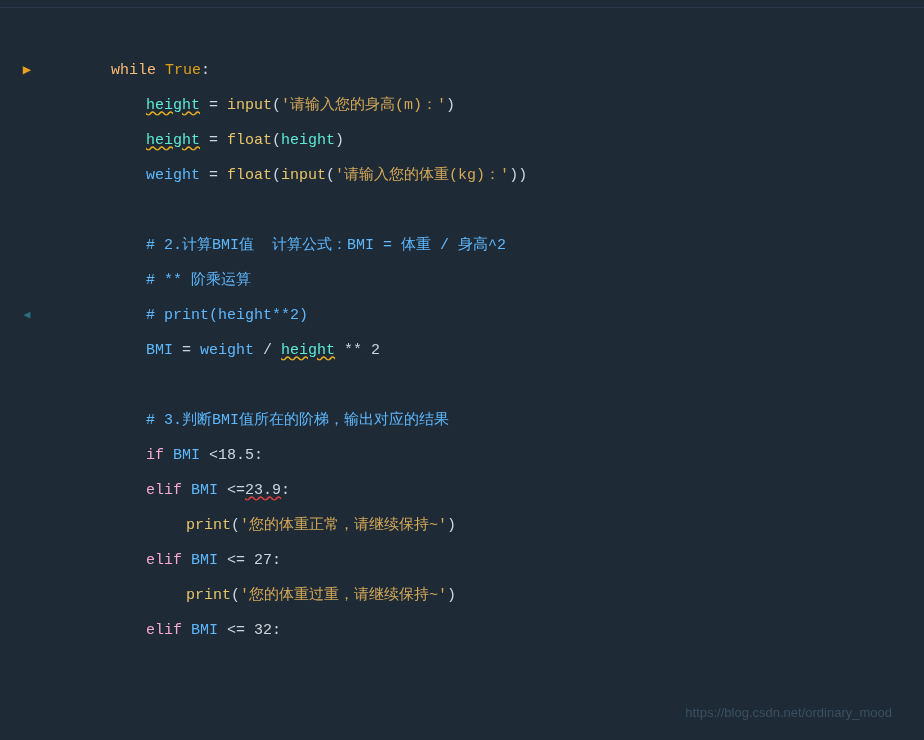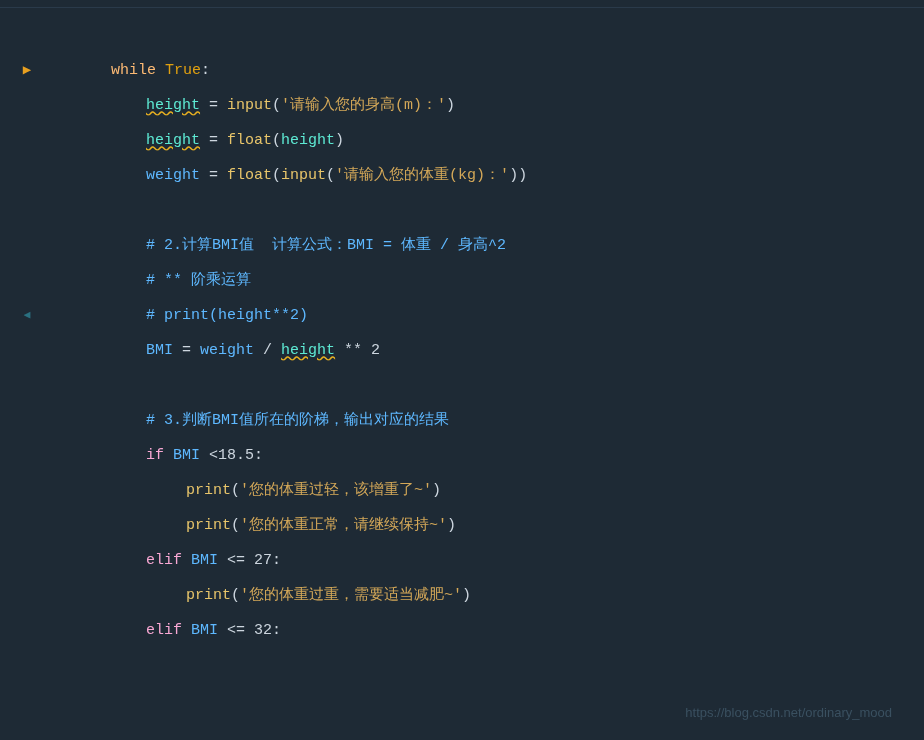--- a/index.html
+++ b/index.html
@@ -192,46 +192,46 @@
       </div>
     </div>
 
     <div class="code-line">
       <div class="gutter"></div>
       <div class="code-content indent1">
         <span class="kw-if">if</span><span class="plain"> </span><span class="kw-bmi">BMI</span><span class="plain"> &lt;</span><span class="number">18.5</span><span class="underline-red"></span><span class="plain">:</span>
       </div>
     </div>
 
-    <div class="code-line">
-      <div class="gutter"></div>
-      <div class="code-content indent2">
-        <span class="kw-print">print</span><span class="paren">(</span><span class="string">'您的体重过轻，该增重了~'</span><span class="paren">)</span>
-      </div>
-    </div>
-
+
+    <div class="code-line">
+      <div class="gutter"></div>
+      <div class="code-content indent1">
+        <span class="kw-if">elif</span><span class="plain"> </span><span class="kw-bmi">BMI</span><span class="plain"> &lt;=</span><span class="number"><span class="underline-red">23.9</span></span><span class="plain">:</span>
+      </div>
+    </div>
 
     <div class="code-line">
       <div class="gutter"></div>
       <div class="code-content indent2">
         <span class="kw-print">print</span><span class="paren">(</span><span class="string">'您的体重正常，请继续保持~'</span><span class="paren">)</span>
       </div>
     </div>
 
     <div class="code-line">
       <div class="gutter"></div>
       <div class="code-content indent1">
         <span class="kw-if">elif</span><span class="plain"> </span><span class="kw-bmi">BMI</span><span class="plain"> &lt;= </span><span class="number">27</span><span class="plain">:</span>
       </div>
     </div>
 
     <div class="code-line">
       <div class="gutter"></div>
       <div class="code-content indent2">
-        <span class="kw-print">print</span><span class="paren">(</span><span class="string">'您的体重过重，需要适当减肥~'</span><span class="paren">)</span>
+        <span class="kw-print">print</span><span class="paren">(</span><span class="string">'您的体重过重，请继续保持~'</span><span class="paren">)</span>
       </div>
     </div>
 
     <div class="code-line">
       <div class="gutter"></div>
       <div class="code-content indent1">
         <span class="kw-if">elif</span><span class="plain"> </span><span class="kw-bmi">BMI</span><span class="plain"> &lt;= </span><span class="number">32</span><span class="plain">:</span>
       </div>
     </div>
 

